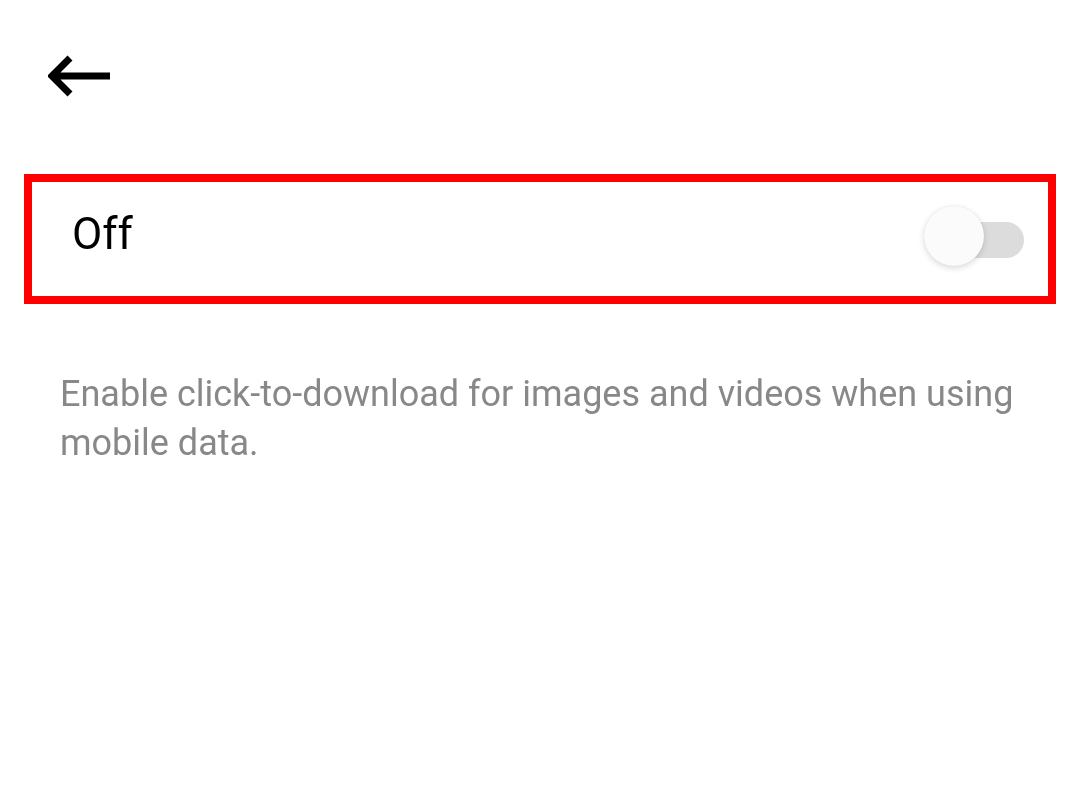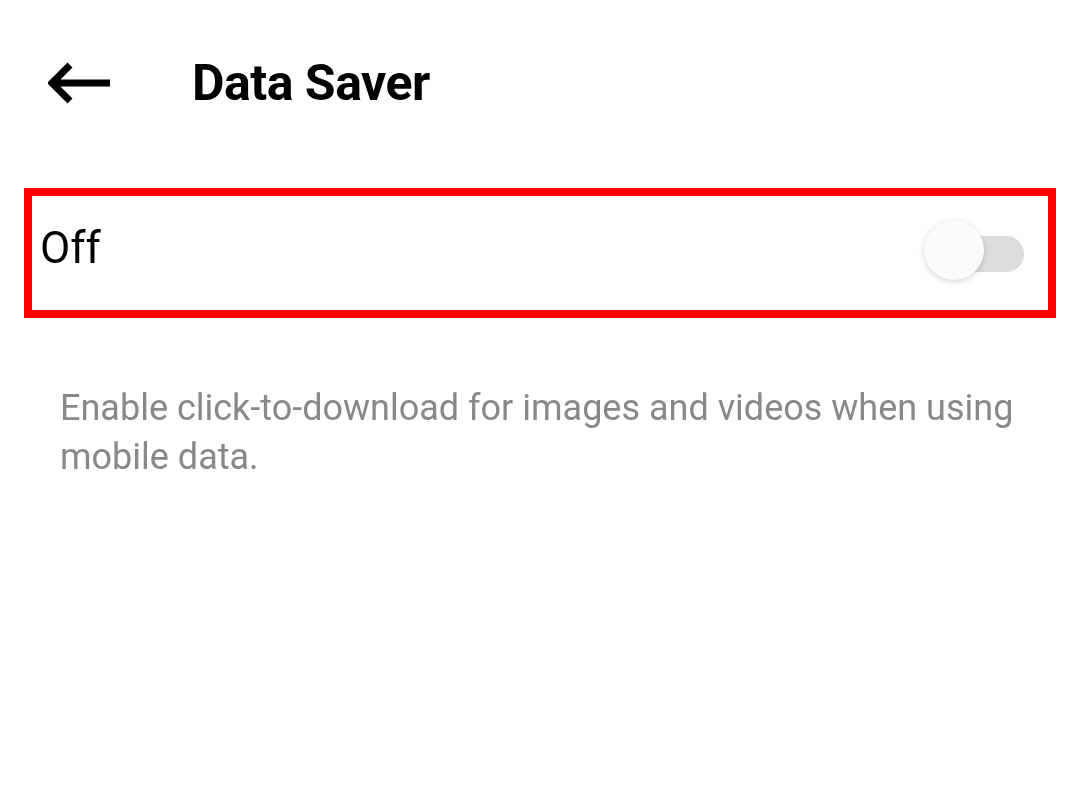--- a/index.html
+++ b/index.html
@@ -32,21 +32,21 @@
     }
     .title {
       font-size: 50px;
       font-weight: 700;
       color: #000000;
       letter-spacing: -0.5px;
     }
     .toggle-row {
       margin: 36px 24px 0 24px;
       border: 8px solid #ff0000;
-      padding: 26px 24px 36px 8px;
+      padding: 26px 24px 36px 40px;
       display: flex;
       align-items: center;
       justify-content: space-between;
     }
     .toggle-label {
       font-size: 44px;
       font-weight: 400;
       color: #000000;
     }
     .toggle-switch {
@@ -85,21 +85,20 @@
   </style>
 </head>
 <body>
 
 <div class="header">
   <div class="back-button">
     <svg viewBox="0 0 64 44">
       <path d="M 22 4 L 4 22 L 22 40 M 4 22 L 62 22" stroke="#000000" stroke-width="7" fill="none" stroke-linecap="butt" stroke-linejoin="miter"></path>
     </svg>
   </div>
-  <h1 class="title">Data Saver</h1>
 </div>
 
 <div class="toggle-row">
   <span class="toggle-label">Off</span>
   <div class="toggle-switch">
     <div class="toggle-track"></div>
     <div class="toggle-thumb"></div>
   </div>
 </div>
 

